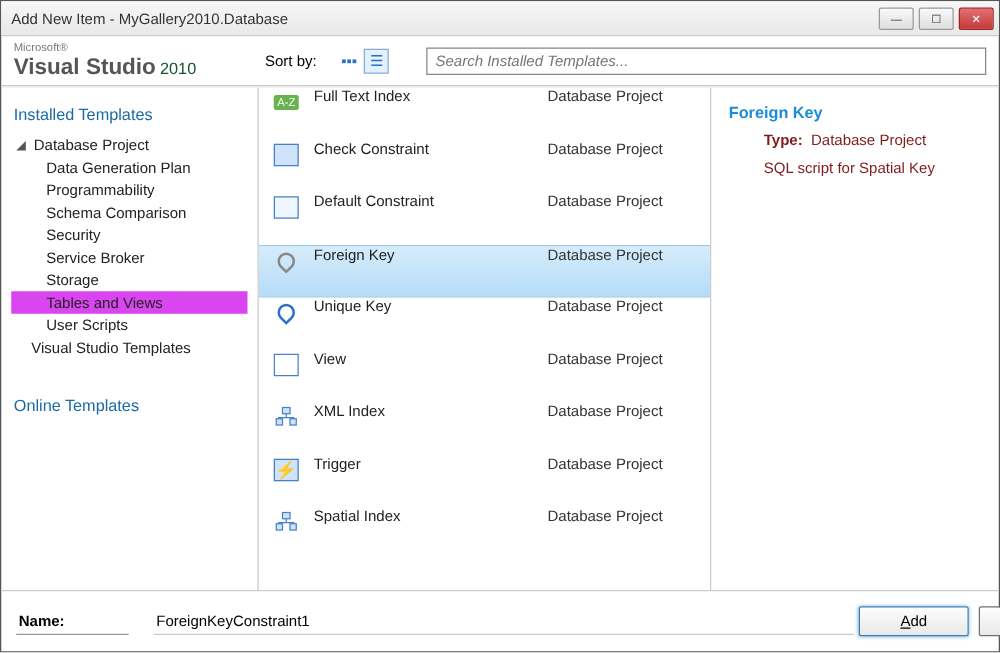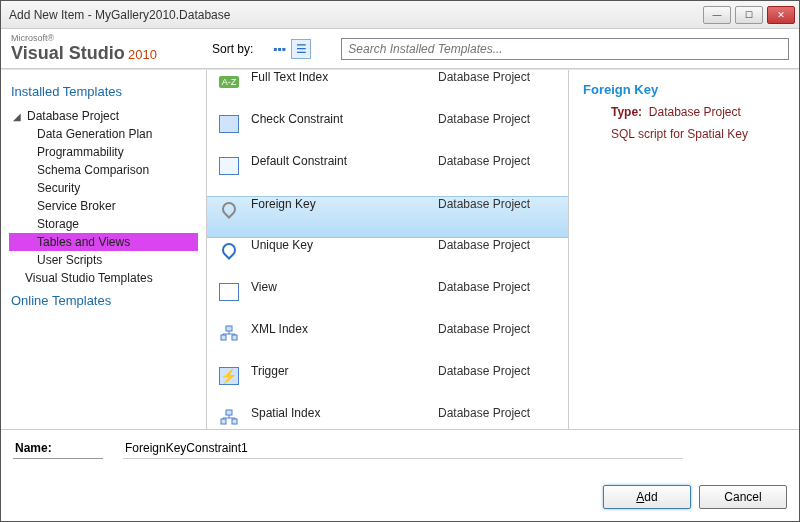--- a/index.html
+++ b/index.html
@@ -6,21 +6,21 @@
 body { background: #fff; width: 800px; height: 522px; overflow: hidden; }
 .window { width: 800px; height: 522px; border: 1px solid #555; display: flex; flex-direction: column; background: #fff; }
 .titlebar { height: 28px; background: linear-gradient(#f7f7f7,#e8e8e8); border-bottom: 1px solid #ccc; display: flex; align-items: center; padding: 0 4px 0 8px; }
 .titlebar-text { flex: 1; color: #333; }
 .tb-btn { width: 28px; height: 18px; margin-left: 4px; border: 1px solid #999; border-radius: 2px; display:flex;align-items:center;justify-content:center; background: linear-gradient(#f9f9f9,#dedede); font-size:9px; color:#333;}
 .tb-close { background: linear-gradient(#e27070,#c33a3a); color:#fff; border-color:#a02020;}
 .header-row { height: 40px; display:flex; align-items:center; border-bottom:1px solid #ccc; }
 .brand { width: 205px; padding: 0 10px; color:#555; display:flex; align-items:baseline; gap:4px;}
 .brand .ms { font-size:9px; color:#777; }
 .brand .vs { font-size:18px; color:#555; font-weight:700;}
-.brand .yr { font-size:13px; color:#c2410c; font-weight:300;}
+.brand .yr { font-size:13px; color:#14532d; font-weight:300;}
 .sort-area { display:flex; align-items:center; gap:6px; padding-left:6px;}
 select.sort { width:150px; height:22px; border:1px solid #828790; background:#fff;}
 .view-btns { display:flex; gap:2px; margin-left:10px;}
 .vbtn { width:20px;height:20px;border:1px solid transparent; display:flex;align-items:center;justify-content:center; color:#2a6fc9;}
 .vbtn.sel { border:1px solid #8aaed6; background:#e4f0fb;}
 .search { flex:1; margin:0 10px 0 30px; }
 .search input{ width:100%; height:22px; border:1px solid #828790; padding:0 6px; font-style:italic; color:#555;}
 .body { flex:1; display:flex; overflow:hidden; border-top:1px solid #e5e5e5;}
 .sidebar { width:205px; padding:10px 8px; overflow:auto;}
 .side-h { color:#1a6aa6; font-size:13px; margin:4px 0 8px 2px;}
@@ -32,21 +32,21 @@
 .list { flex:1; overflow-y:scroll; overflow-x:hidden; }
 .item { height:42px; display:flex; align-items:flex-start; padding:0 10px; gap:10px;}
 .item.sel { background:linear-gradient(#d6ecfb,#b5dcf8); border-top:1px solid #9ec9e8; border-bottom:1px solid #9ec9e8;}
 .item .icon { width:24px;height:24px; display:flex;align-items:center;justify-content:center;}
 .item .lbl { flex:1; color:#222;}
 .item .typ { width:120px; color:#333; text-align:left;}
 .details { width:230px; padding:12px 14px;}
 .det-title{ color:#1a8cd8; font-weight:600; font-size:13px; margin-bottom:8px;}
 .det-line{ color:#7f1d1d; margin-bottom:8px;margin-left:28px;}
 .det-line b{font-weight:600;}
-.footer { border-top:1px solid #ccc; padding:8px 12px; display:flex; flex-direction:column; gap:22px;}
+.footer { border-top:1px solid #ccc; padding:8px 12px; display:flex; flex-direction:row; gap:4px;}
 .name-row{ display:flex; align-items:center; gap:20px;}
 .name-row label{ width:90px; border-bottom:1px solid #999; padding:3px 2px; font-weight:bold;}
 .name-row input{ flex:0 0 560px; border:none; border-bottom:1px solid #ccc; padding:3px 2px; outline:none;}
 .btn-row{ display:flex; justify-content:flex-end; gap:8px; padding:4px 0;}
 .btn{ min-width:88px; height:24px; border:1px solid #707070; background:linear-gradient(#fdfdfd,#e9e9e9); border-radius:2px; }
 .btn.primary{ border:1px solid #3c7fb1; box-shadow:0 0 3px #7bb3df;}
 
 .ic-box{width:20px;height:18px;border:1px solid #4a80c8;background:#cfe4fa;}
 .ic-key{width:14px;height:14px;border:2px solid #888;border-radius:50% 50% 0 50%;transform:rotate(45deg);}
 .ic-key.blue{border-color:#2a6fc9;}
@@ -113,21 +113,21 @@
         </div>
       <div class="tree-row tree-child sel">
           <span>Tables and Views</span>
         </div>
       <div class="tree-row tree-child">
           <span>User Scripts</span>
         </div>
       <div class="tree-row" style="padding-left:16px">
           <span>Visual Studio Templates</span>
         </div>
-      <div class="side-h" style="margin-top:6px">Online Templates</div>
+      <div class="side-h" style="margin-top:30px">Online Templates</div>
     </div>
 
     <div class="center">
       <div class="list">
         <div class="item">
           <span class="icon">
               <span style="background:#6ab150;color:#fff;padding:1px 3px;font-size:9px;border-radius:2px;">A-Z</span>
             </span>
           <span class="lbl">Full Text Index</span>
           <span class="typ">Database Project</span>

